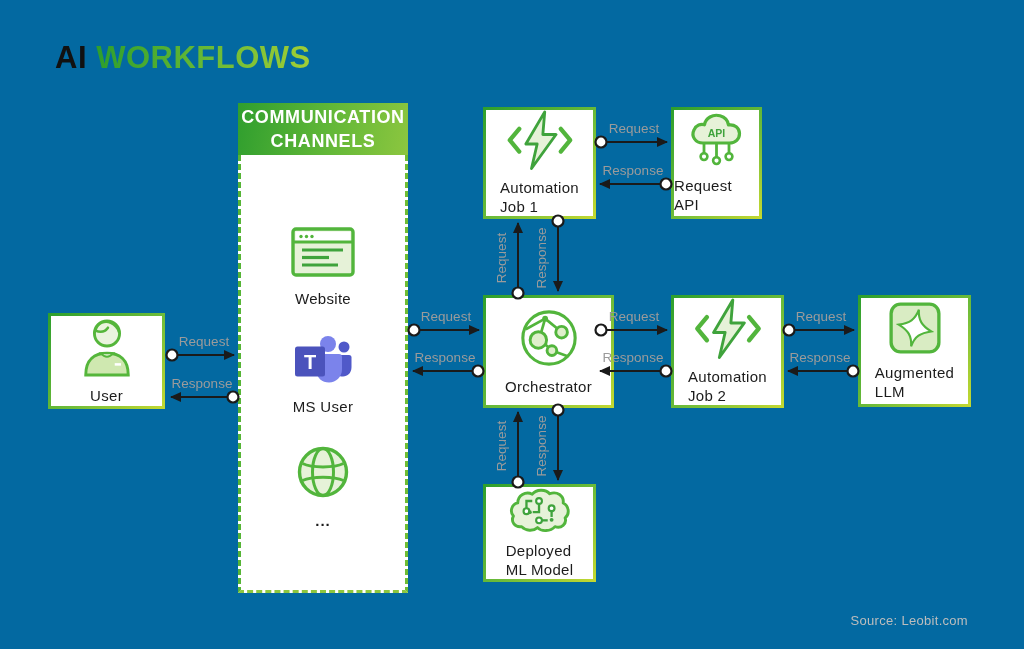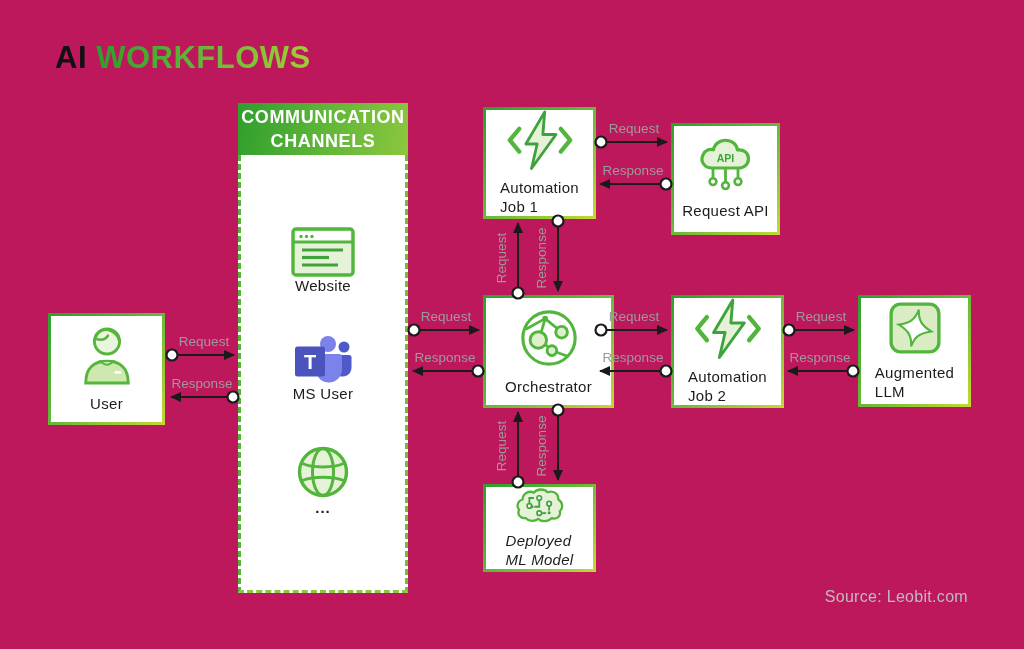--- a/index.html
+++ b/index.html
@@ -1,17 +1,17 @@
 <!DOCTYPE html>
 <html><head>
 <meta charset="utf-8">
 <style>
   * { margin:0; padding:0; box-sizing:border-box; }
   body { background:#ffffff; font-family:"Liberation Sans", sans-serif; }
-  .canvas { position:relative; width:1024px; height:649px; background:#be185d; overflow:hidden; }
+  .canvas { position:relative; width:1024px; height:649px; background:#0369a1; overflow:hidden; }
 
   
   .title { position:absolute; left:55px; top:40px; font-size:31px; font-weight:800; letter-spacing:.5px; }
   .title .t-black { color:#111111; }
   .title .t-green {
     background:linear-gradient(90deg,#2e9e2c 0%,#6cbb37 55%,#a2ce35 100%);
     -webkit-background-clip:text; background-clip:text;
     -webkit-text-fill-color:transparent; color:transparent;
   }
 
@@ -21,39 +21,39 @@
     background:linear-gradient(100deg,#2f9e2e 0%,#63b838 55%,#8cc63f 100%);
     color:#ffffff; font-weight:800; font-size:18px; letter-spacing:.6px;
     display:flex; align-items:center; justify-content:center; text-align:center;
     white-space:pre-line; line-height:1.35; z-index:3;
   }
   .comm-box {
     position:absolute; left:238px; top:155px; width:170px; height:438px;
     border-left:3px dashed #55b435; border-right:3px dashed #6fbe33; border-bottom:3px dashed #8cc63f;
     background:#ffffff; z-index:1;
   }
-  .comm-item { position:absolute; left:0; width:100%; display:flex; flex-direction:column; align-items:center; }
+  .comm-item { position:absolute; left:0; width:100%; display:flex; flex-direction:column; align-items:center; gap:13px; }
   .comm-label { font-size:15px; color:#1c1c1c; letter-spacing:.3px; text-align:center; }
 
   
   .node {
     position:absolute; background:#ffffff;
     border:3px solid; border-image:linear-gradient(135deg,#2e9f2d 0%,#6ebc39 55%,#c3d831 100%) 1;
     display:flex; flex-direction:column; align-items:center; justify-content:center; gap:9px;
     z-index:2;
   }
   .node-label { font-size:15px; color:#1c1c1c; letter-spacing:.3px; text-align:left; line-height:1.22; white-space:pre-line; }
 
   
   .edges { position:absolute; left:0; top:0; z-index:4; pointer-events:none; }
   .edges text { font-family:"Liberation Sans", sans-serif; font-size:13.5px; fill:#9b9b9b; }
   .edges line { stroke:#1a1a1a; stroke-width:2; }
   .edges circle.origin { fill:#ffffff; stroke:#1a1a1a; stroke-width:2.2; }
 
-  .source-note { position:absolute; right:56px; top:588px; font-size:16px; color:#bdbdbd; letter-spacing:.3px; }
+  .source-note { position:absolute; right:56px; top:613px; font-size:13px; color:#bdbdbd; letter-spacing:.3px; }
 </style>
 </head>
 <body>
 
 <div class="canvas">
 
   <div class="title">
     <span class="t-black">AI</span>
     <span class="t-green">WORKFLOWS</span>
   </div>
@@ -93,21 +93,21 @@
       <svg width="54" height="54" viewBox="0 0 54 54">
         <circle cx="27" cy="27" r="23.5" fill="#e6f2d8" stroke="#52b53c" stroke-width="3.4"></circle>
         <ellipse cx="27" cy="27" rx="10.5" ry="23.5" fill="none" stroke="#52b53c" stroke-width="3"></ellipse>
         <path d="M6.5 18.5 C16 23 38 23 47.5 18.5" fill="none" stroke="#52b53c" stroke-width="3"></path>
         <path d="M6.5 35.5 C16 31 38 31 47.5 35.5" fill="none" stroke="#52b53c" stroke-width="3"></path>
       </svg>
       <div class="comm-label" style="font-weight:bold; letter-spacing:1px;">...</div>
     </div>
   </div>
 
-  <div class="node" style="left:48px; top:313px; width:117px; height:112px;">
+  <div class="node" style="left:48px; top:313px; width:117px; height:96px;">
     <svg width="58" height="62" viewBox="0 0 60 64">
       <circle cx="30" cy="18" r="13" fill="#eaf4de" stroke="#55b63b" stroke-width="3"></circle>
       <path d="M18 15 C20 7 28 4 34 7 C38.5 9.2 41.2 12.5 42.2 16" fill="none" stroke="#55b63b" stroke-width="2.6" stroke-linecap="round"></path>
       <path d="M18 15 C24 17.5 28.5 15.5 31 12" fill="none" stroke="#55b63b" stroke-width="2.6" stroke-linecap="round"></path>
       <path d="M8 61 C8 45 17 38.5 30 38.5 C43 38.5 52 45 52 61 Z" fill="#cfe8b0" stroke="#55b63b" stroke-width="3"></path>
       <path d="M23.5 38.5 Q30 45.5 36.5 38.5 Z" fill="#eaf4de" stroke="#55b63b" stroke-width="2"></path>
       <line x1="38" y1="50" x2="44.5" y2="50" stroke="#ffffff" stroke-width="2.6"></line>
     </svg>
     <div class="node-label">User</div>
   </div>
@@ -115,21 +115,21 @@
   <div class="node" style="left:483px; top:107px; width:113px; height:112px;">
     <svg width="74" height="62" viewBox="0 0 74 64">
       <path d="M15 20 L5 32 L15 44" fill="none" stroke="#52b53c" stroke-width="4.6" stroke-linecap="round" stroke-linejoin="round"></path>
       <path d="M59 20 L69 32 L59 44" fill="none" stroke="#52b53c" stroke-width="4.6" stroke-linecap="round" stroke-linejoin="round"></path>
       <polygon points="42,2 22,36 34,36 28,62 54,26 40,26" fill="#e6f2d8" stroke="#3fa33c" stroke-width="3" stroke-linejoin="round"></polygon>
     </svg>
     <div class="node-label">Automation
 Job 1</div>
   </div>
 
-  <div class="node" style="left:671px; top:107px; width:109px; height:112px;margin-top:16px;">
+  <div class="node" style="left:671px; top:107px; width:91px; height:112px;">
     <svg width="60" height="56" viewBox="0 0 60 56">
       <path d="M16 31 C8 31 4 24 7 18 C9 13 14 11.5 17.5 12.8 C18.5 6 26 1.8 33 3.8 C38 5.2 41 9 41.5 13 C47.5 12 52.5 16 52.5 21.5 C52.5 27 48.5 31 42.5 31 Z" fill="#e6f2d8" stroke="#52b53c" stroke-width="3.2" stroke-linejoin="round"></path>
       <text x="29.5" y="24.5" text-anchor="middle" font-size="10.5" font-weight="bold" fill="#3fa33c" font-family="Liberation Sans, sans-serif">API</text>
       <line x1="17" y1="32" x2="17" y2="41" stroke="#52b53c" stroke-width="2.8"></line>
       <circle cx="17" cy="44.6" r="3.4" fill="#ffffff" stroke="#52b53c" stroke-width="2.6"></circle>
       <line x1="29.5" y1="32" x2="29.5" y2="45" stroke="#52b53c" stroke-width="2.8"></line>
       <circle cx="29.5" cy="48.6" r="3.4" fill="#ffffff" stroke="#52b53c" stroke-width="2.6"></circle>
       <line x1="42" y1="32" x2="42" y2="41" stroke="#52b53c" stroke-width="2.8"></line>
       <circle cx="42" cy="44.6" r="3.4" fill="#ffffff" stroke="#52b53c" stroke-width="2.6"></circle>
     </svg>
@@ -164,21 +164,21 @@
 
   <div class="node" style="left:858px; top:295px; width:113px; height:112px;">
     <svg width="54" height="54" viewBox="0 0 52 52">
       <rect x="3" y="3" width="46" height="46" rx="9" fill="#d9ecc3" stroke="#52b53c" stroke-width="3.2"></rect>
       <path d="M26 8 C27.5 18 32 22.5 42 26 C32 29.5 27.5 34 26 44 C24.5 34 20 29.5 10 26 C20 22.5 24.5 18 26 8 Z" fill="#ffffff" stroke="#52b53c" stroke-width="2" transform="rotate(12 26 26)"></path>
     </svg>
     <div class="node-label">Augmented
 LLM</div>
   </div>
 
-  <div class="node" style="left:483px; top:484px; width:113px; height:88px;font-style:italic;">
+  <div class="node" style="left:483px; top:484px; width:113px; height:98px;">
     <svg width="66" height="48" viewBox="0 0 64 48">
       <path d="M13 41 C6 42 1.5 36 4.5 30 C0.5 25.5 2.5 18 9 16.5 C9 9 17 4 24 7.5 C28 2 38 2 42 7 C49.5 4 57 9 56 16.5 C62 19.5 63 28 58 32 C60 38 54 43.5 47.5 41 C43 46 33.5 46.5 29.5 42 C25 46 17 45.5 13 41 Z" fill="#e6f2d8" stroke="#52b53c" stroke-width="3" stroke-linejoin="round"></path>
       <polyline points="31,17.5 31,26 24.5,26" fill="none" stroke="#3fa33c" stroke-width="2.4"></polyline>
       <polyline points="18,22 18,14.5 24,14.5" fill="none" stroke="#3fa33c" stroke-width="2.4"></polyline>
       <polyline points="44,25 44,31" fill="none" stroke="#3fa33c" stroke-width="2.4"></polyline>
       <polyline points="34,34.5 40,34.5" fill="none" stroke="#3fa33c" stroke-width="2.4"></polyline>
       <circle cx="31" cy="14.5" r="3" fill="#ffffff" stroke="#3fa33c" stroke-width="2.2"></circle>
       <circle cx="18" cy="25" r="3" fill="#ffffff" stroke="#3fa33c" stroke-width="2.2"></circle>
       <circle cx="44" cy="22" r="3" fill="#ffffff" stroke="#3fa33c" stroke-width="2.2"></circle>
       <circle cx="31" cy="34.5" r="3" fill="#ffffff" stroke="#3fa33c" stroke-width="2.2"></circle>

